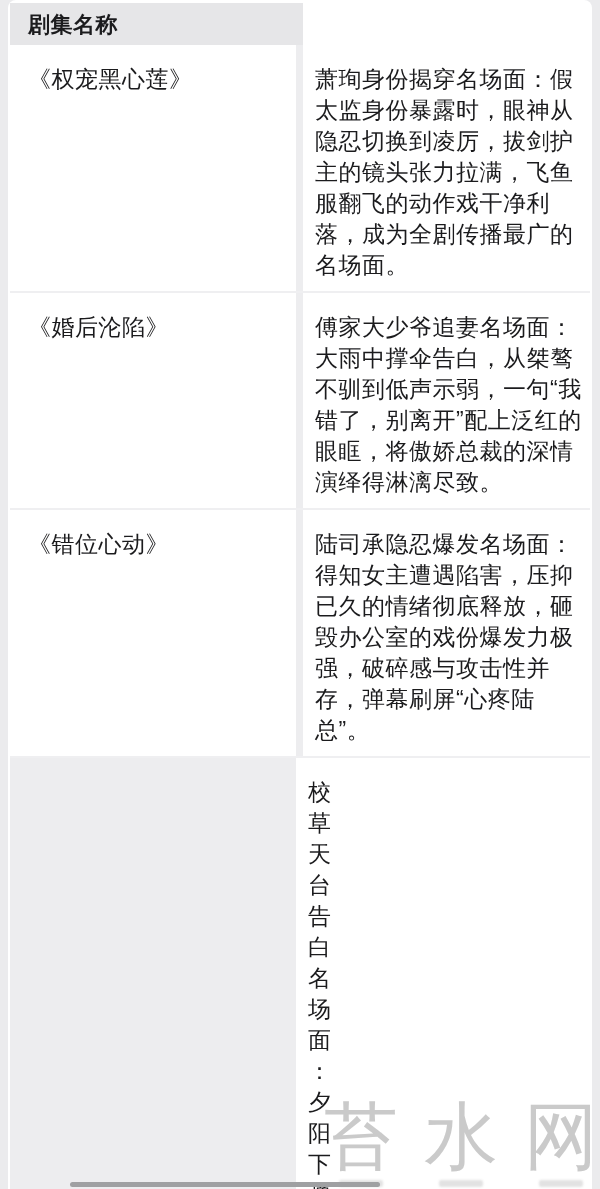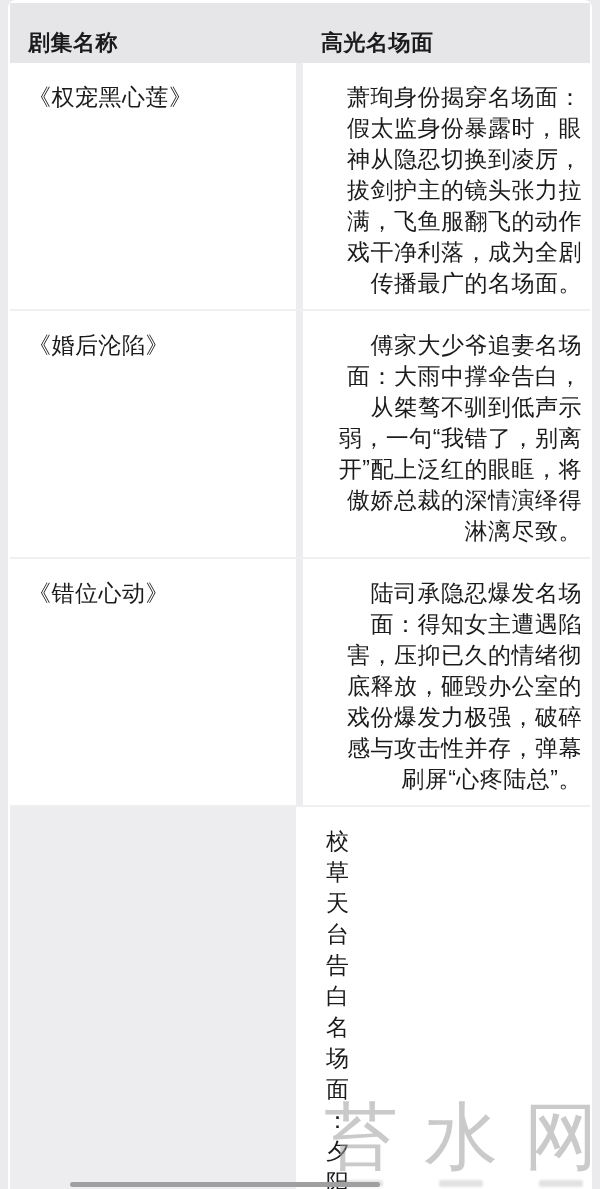--- a/index.html
+++ b/index.html
@@ -40,27 +40,27 @@
   .cell{
     font-size:23px;
     line-height:31px;
     letter-spacing:0.5px;
     word-break:break-all;
     overflow-wrap:anywhere;
   }
   .header .cell{
     background:var(--header-bg);
     font-weight:700;
-    padding:28px 8px 9px 18px;
+    padding:10px 8px 9px 18px;
     font-size:22px;
     line-height:23px;
   }
   .header .divider{background:var(--header-bg);}
   .cell.name{padding:19px 10px 10px 18px;}
-  .cell.scene{padding:19px 8px 10px 30px;text-align:right;}
+  .cell.scene{padding:19px 8px 10px 12px;}
   .watermark{
     position:absolute;
     right:2px;bottom:2px;
     display:flex;
     gap:26px;
     opacity:0.55;
     pointer-events:none;
   }
   .wm-char-wrap{display:flex;flex-direction:column;align-items:center;}
   .wm-char{
@@ -85,21 +85,20 @@
     border-radius:3px;
   }
 </style>
 </head>
 <body>
 
 <div class="card">
   <div class="row header">
     <div class="cell">剧集名称</div>
     <div class="divider"></div>
-    <div class="cell">高光名场面</div>
   </div>
   <div id="rows-host">
   <div class="row body">
     <div class="cell name">《权宠黑心莲》</div>
     <div class="divider"></div>
     <div class="cell scene">萧珣身份揭穿名场面：假太监身份暴露时，眼神从隐忍切换到凌厉，拔剑护主的镜头张力拉满，飞鱼服翻飞的动作戏干净利落，成为全剧传播最广的名场面。</div>
   </div>
 
   <div class="row body">
     <div class="cell name">《婚后沦陷》</div>

